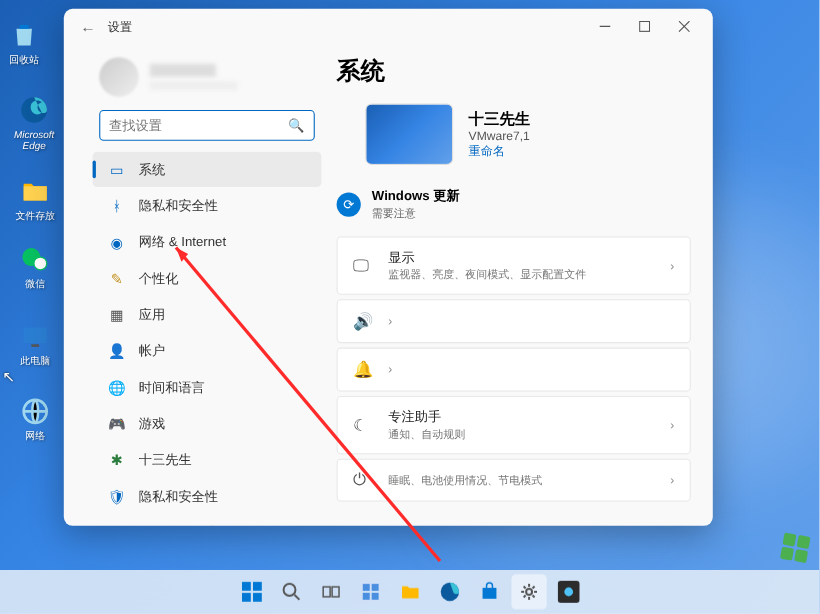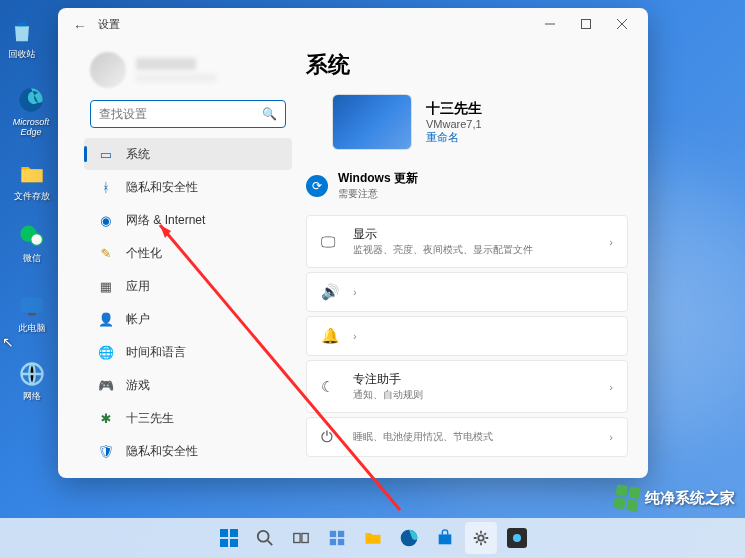--- a/index.html
+++ b/index.html
@@ -345,14 +345,13 @@
     </div>
 </div>
 
 <div class="watermark">
   <div class="watermark-logo">
       <div></div>
       <div></div>
       <div></div>
       <div></div>
     </div>
-  <span>纯净系统之家</span>
 </div>
 
 </body></html>

